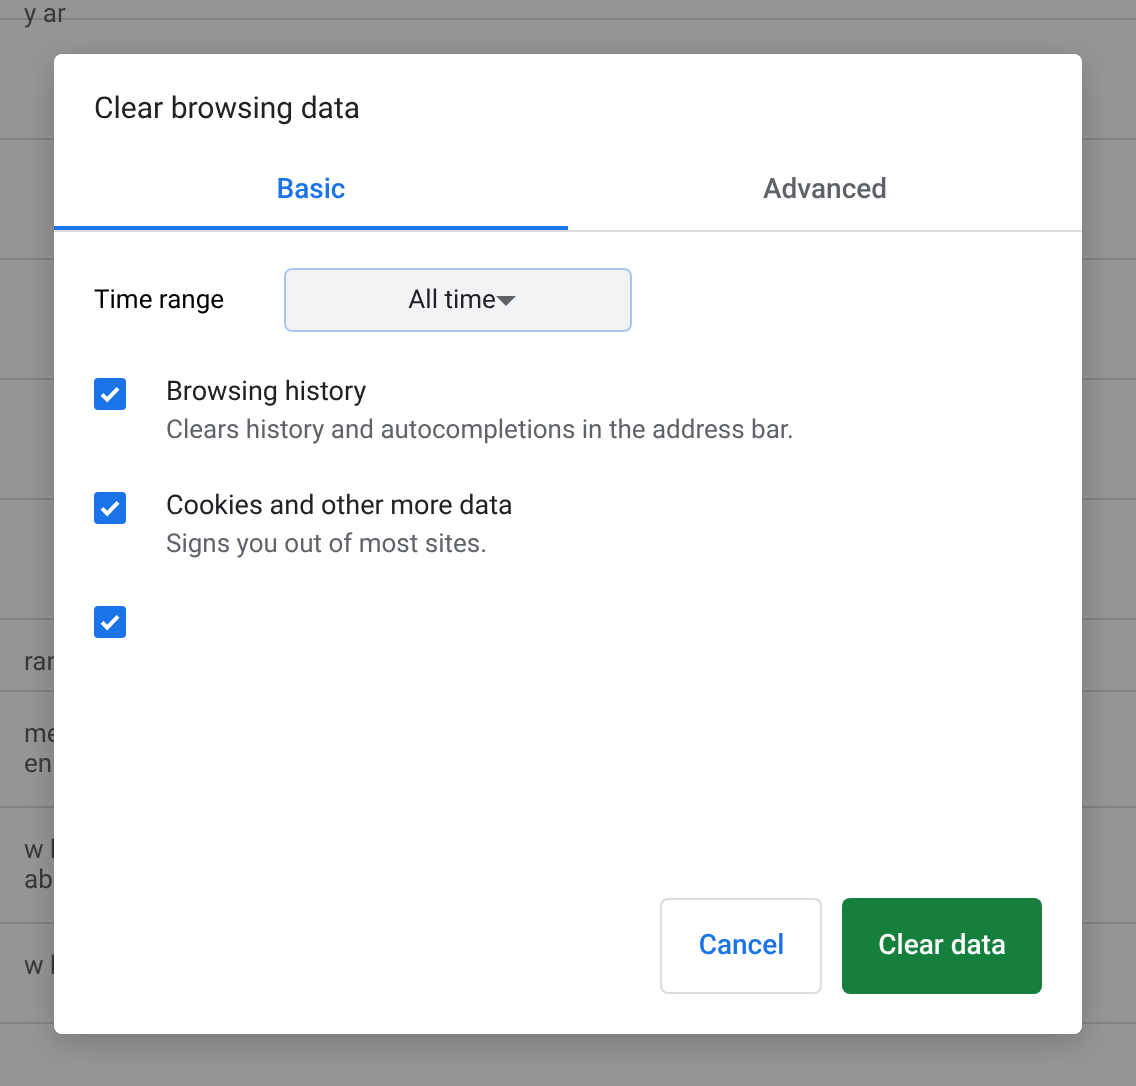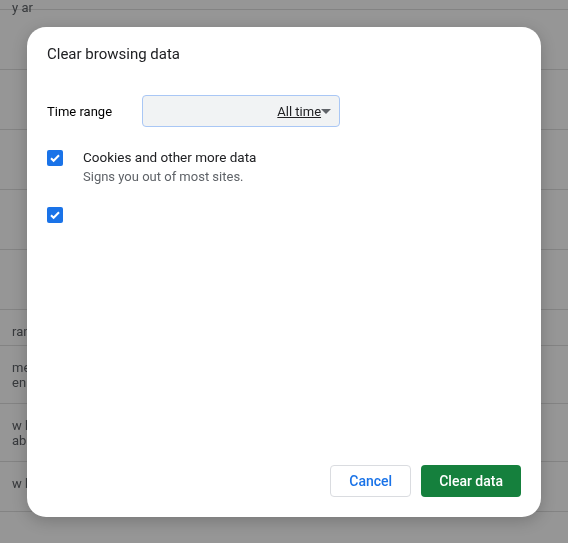--- a/index.html
+++ b/index.html
@@ -30,21 +30,21 @@
     top: 0; left: 0; right: 0; bottom: 0;
     background: rgba(0,0,0,0.35);
   }
   .dialog {
     position: absolute;
     top: 27px;
     left: 27px;
     width: 514px;
     height: 490px;
     background: #fff;
-    border-radius: 19px;
+    border-radius: 4px;
     box-shadow: 0 4px 16px rgba(0,0,0,0.2);
     display: flex;
     flex-direction: column;
   }
   .dialog-title {
     font-size: 15px;
     color: #202124;
     padding: 18px 20px 14px 20px;
   }
   .tabs {
@@ -75,31 +75,30 @@
     margin-bottom: 22px;
   }
   .tr-label {
     font-size: 13px;
     color: #000000;
     margin-right: 30px;
   }
   .select {
     display: flex;
     align-items: center;
-    justify-content: flex-end;
-    width: 198px;
+    justify-content: center;
+    width: 174px;
     height: 32px;
     padding: 0 8px 0 12px;
     background: #f1f3f4;
     border: 1px solid #a9c7f5;
     border-radius: 4px;
     cursor: pointer;
     font-size: 13px;
     color: #202124;
-    text-decoration: underline;
   }
   .select .arrow {
     width: 0; height: 0;
     border-left: 5px solid transparent;
     border-right: 5px solid transparent;
     border-top: 5px solid #5f6368;
   }
   .option {
     display: flex;
     align-items: flex-start;
@@ -131,21 +130,21 @@
     color: #5f6368;
     line-height: 1.4;
   }
   .footer {
     display: flex;
     justify-content: flex-end;
     gap: 10px;
     padding: 16px 20px 20px 20px;
   }
   .btn {
-    height: 32px;
+    height: 48px;
     padding: 0 18px;
     font-size: 14px;
     border-radius: 4px;
     cursor: pointer;
     display: flex;
     align-items: center;
     font-weight: 500;
   }
   .btn-cancel {
     background: #fff;
@@ -172,49 +171,64 @@
   <div class="bg-row" style="height:58px"><span>me</span><br><span>en C</span></div>
   <div class="bg-row" style="height:58px"><span>w h</span><br><span>able</span></div>
   <div class="bg-row" style="height:50px"><span>w bookmarks bar</span></div>
 </div>
 
 <div class="overlay"></div>
 
 <div class="dialog">
   <div class="dialog-title">Clear browsing data</div>
 
+  <div class="tabs">
+    <div class="tab active">Basic</div>
+    <div class="tab">Advanced</div>
+  </div>
 
   <div class="content">
     <div class="tr-row">
       <span class="tr-label">Time range</span>
       <div class="select">
         <span>All time</span>
         <span class="arrow"></span>
       </div>
     </div>
 
-
     <div class="option">
       <div class="checkbox">
         <svg width="12" height="12" viewBox="0 0 12 12">
             <path d="M2 6.2 L4.6 8.8 L10 3.2" stroke="#fff" stroke-width="2" fill="none"></path>
           </svg>
       </div>
       <div class="option-text">
-        <div class="option-title">Cookies and other more data</div>
-        <div class="option-desc">Signs you out of most sites.</div>
+        <div class="option-title">Browsing history</div>
+        <div class="option-desc">Clears history and autocompletions in the address bar.</div>
       </div>
     </div>
 
     <div class="option">
       <div class="checkbox">
         <svg width="12" height="12" viewBox="0 0 12 12">
             <path d="M2 6.2 L4.6 8.8 L10 3.2" stroke="#fff" stroke-width="2" fill="none"></path>
           </svg>
       </div>
+      <div class="option-text">
+        <div class="option-title">Cookies and other more data</div>
+        <div class="option-desc">Signs you out of most sites.</div>
+      </div>
+    </div>
+
+    <div class="option">
+      <div class="checkbox">
+        <svg width="12" height="12" viewBox="0 0 12 12">
+            <path d="M2 6.2 L4.6 8.8 L10 3.2" stroke="#fff" stroke-width="2" fill="none"></path>
+          </svg>
+      </div>
     </div>
   </div>
 
   <div class="footer">
     <div class="btn btn-cancel">Cancel</div>
     <div class="btn btn-primary">Clear data</div>
   </div>
 </div>
 
 </body></html>

